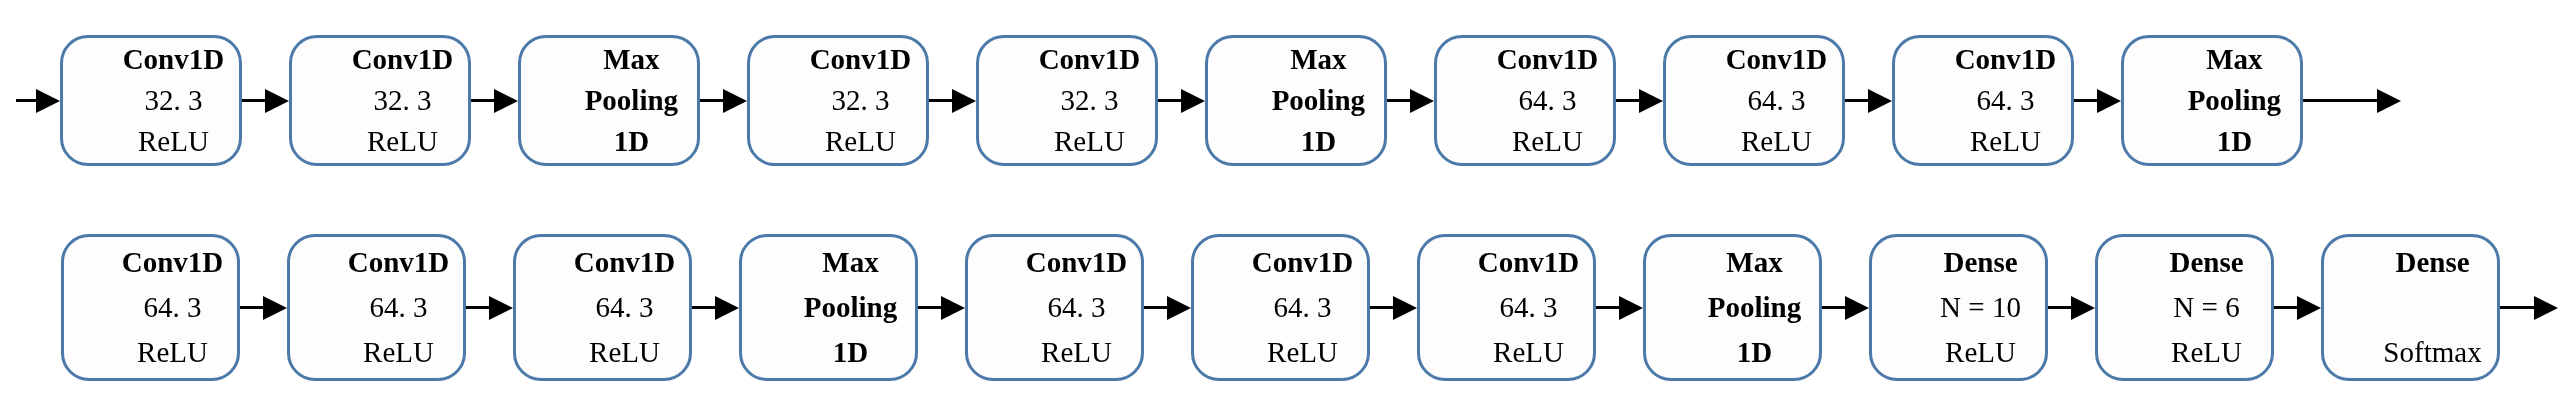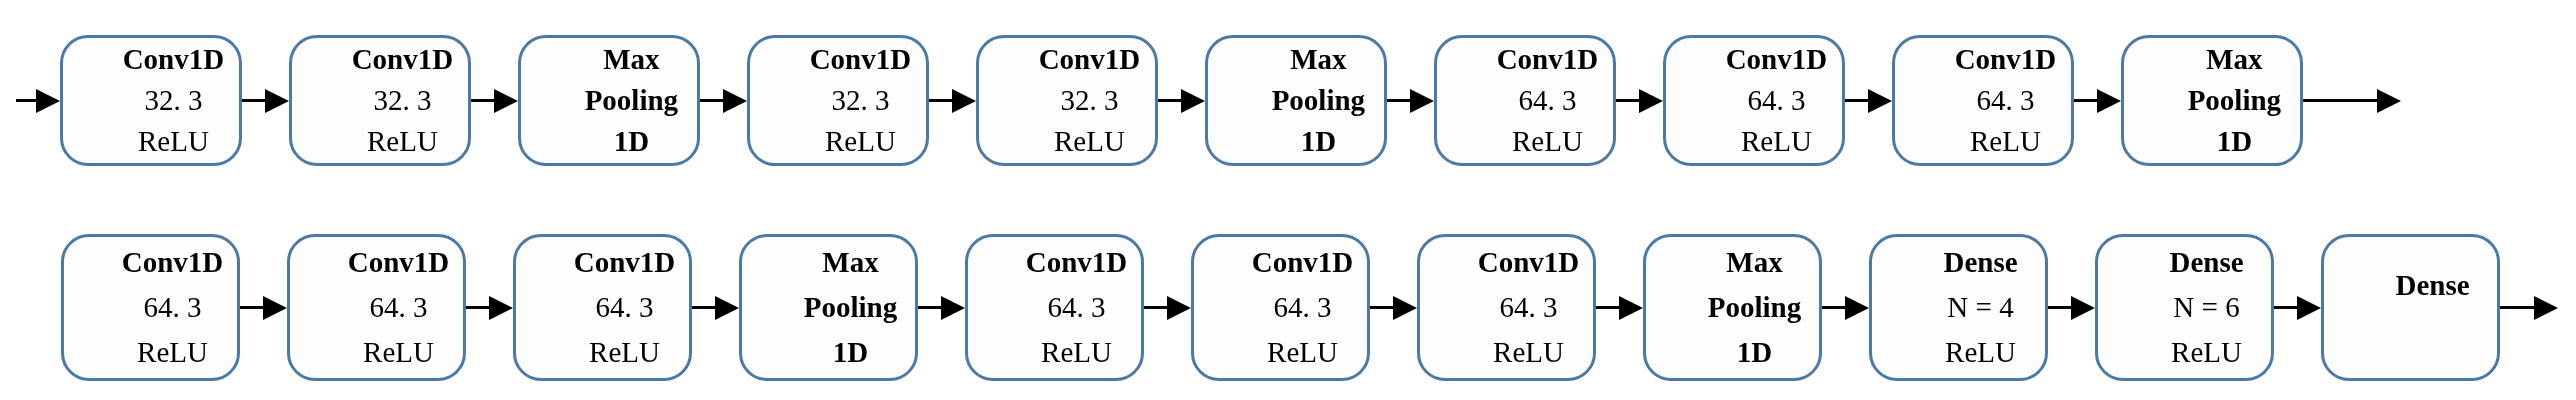--- a/index.html
+++ b/index.html
@@ -252,21 +252,21 @@
       <div class="ln b">1D</div>
     </div>
 
     <div class="arrow mid">
       <div class="seg"></div>
       <div class="head"></div>
     </div>
 
     <div class="box">
       <div class="ln b">Dense</div>
-      <div class="ln">N = 4</div>
+      <div class="ln">N = 10</div>
       <div class="ln">ReLU</div>
     </div>
 
     <div class="arrow mid">
       <div class="seg"></div>
       <div class="head"></div>
     </div>
 
     <div class="box">
       <div class="ln b">Dense</div>
@@ -275,20 +275,21 @@
     </div>
 
     <div class="arrow mid">
       <div class="seg"></div>
       <div class="head"></div>
     </div>
 
     <div class="box">
       <div class="ln b">Dense</div>
       <div class="ln"></div>
+      <div class="ln">Softmax</div>
     </div>
 
     <div class="arrow out2">
       <div class="seg"></div>
       <div class="head"></div>
     </div>
 
   </div>
 </div>
 

